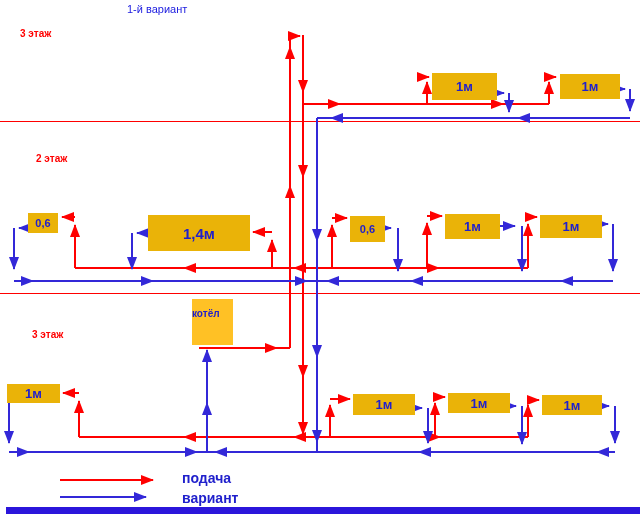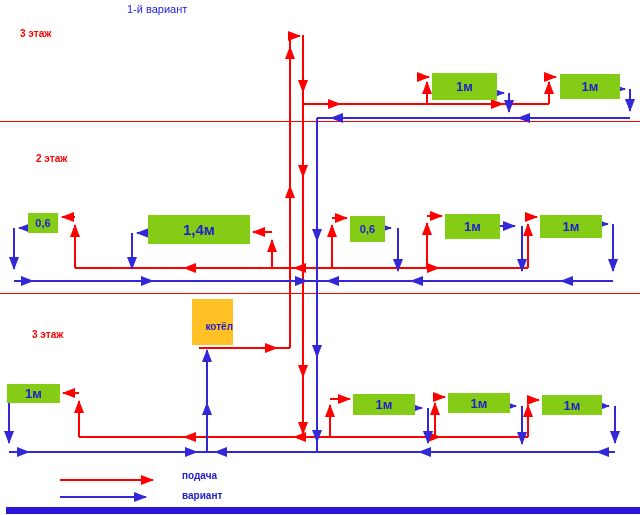--- a/index.html
+++ b/index.html
@@ -4,31 +4,31 @@
 <style>
   html,body{margin:0;padding:0;background:#fff;}
   #stage{
     position:relative;width:640px;height:515px;background:#ffffff;overflow:hidden;
     font-family:"Liberation Sans","DejaVu Sans",sans-serif;
   }
   #pipes{position:absolute;left:0;top:0;width:640px;height:515px;}
   .lbl{position:absolute;white-space:nowrap;}
   .title{color:#2020E0;font-weight:normal;font-size:11px;}
   .floor-lbl{color:#FF0000;font-weight:bold;font-size:10px;}
-  .legend-lbl{color:#2020CC;font-weight:bold;font-size:10px;}
+  .legend-lbl{color:#2020CC;font-weight:bold;font-size:14px;}
   .rad{
-    position:absolute;background:#84cc16;color:#2020CC;font-weight:bold;
+    position:absolute;background:#eab308;color:#2020CC;font-weight:bold;
     font-size:13px;display:flex;align-items:center;justify-content:center;
     line-height:1;
   }
   .rad.big{font-size:15px;}
   .rad.small{font-size:11px;}
   .boiler{
     position:absolute;left:192px;top:299px;width:41px;height:46px;background:#FFC125;
-    color:#2020CC;font-weight:bold;font-size:10px;text-align:right;padding-top:22px;
+    color:#2020CC;font-weight:bold;font-size:10px;text-align:left;padding-top:9px;
     box-sizing:border-box;
   }
   .bottom-bar{position:absolute;left:6px;top:507px;width:634px;height:7px;background:#2B16DB;}
 </style>
 </head>
 <body>
 
 <div id="stage">
 
   <svg id="pipes" viewBox="0 0 640 515">
@@ -168,21 +168,21 @@
 
   <div class="lbl title" style="left:127px;top:3px;">1-й вариант</div>
   <div class="lbl floor-lbl" style="left:20px;top:28px;">3 этаж</div>
   <div class="lbl floor-lbl" style="left:36px;top:153px;">2 этаж</div>
   <div class="lbl floor-lbl" style="left:32px;top:329px;">3 этаж</div>
 
   <div class="rad" style="left:432px;top:73px;width:65px;height:27px;">1м</div>
   <div class="rad" style="left:560px;top:74px;width:60px;height:25px;">1м</div>
 
   <div class="rad small" style="left:28px;top:213px;width:30px;height:20px;">0,6</div>
-  <div class="rad big" style="left:148px;top:215px;width:102px;height:29px;">1,4м</div>
+  <div class="rad big" style="left:148px;top:215px;width:102px;height:36px;">1,4м</div>
   <div class="rad small" style="left:350px;top:216px;width:35px;height:26px;">0,6</div>
   <div class="rad" style="left:445px;top:214px;width:55px;height:25px;">1м</div>
   <div class="rad" style="left:540px;top:215px;width:62px;height:23px;">1м</div>
 
   <div class="rad" style="left:7px;top:384px;width:53px;height:19px;">1м</div>
   <div class="rad" style="left:353px;top:394px;width:62px;height:21px;">1м</div>
   <div class="rad" style="left:448px;top:393px;width:62px;height:20px;">1м</div>
   <div class="rad" style="left:542px;top:395px;width:60px;height:20px;">1м</div>
 
   <div class="boiler">котёл</div>

